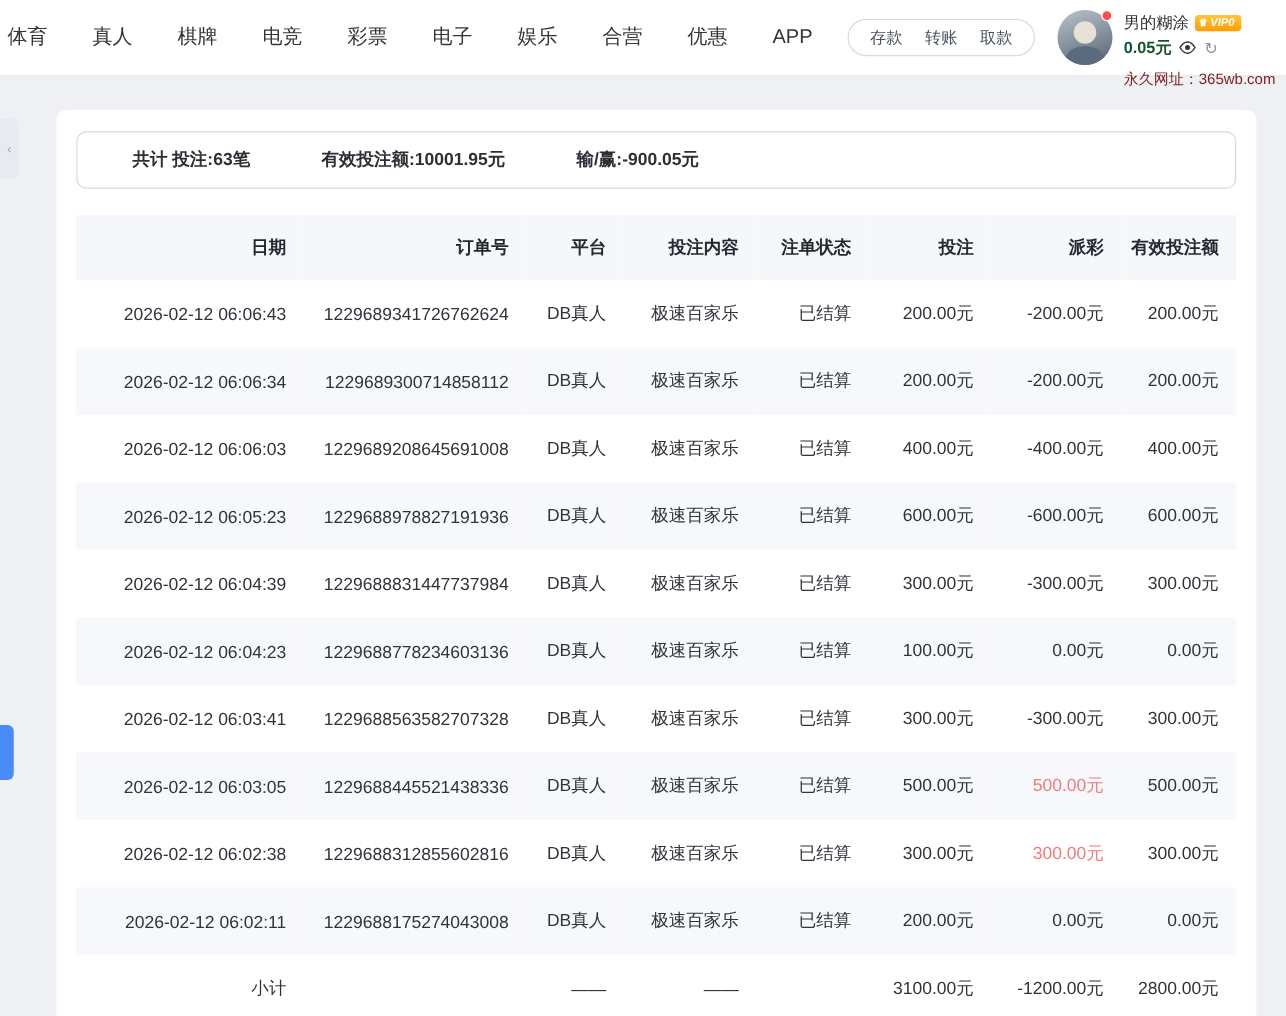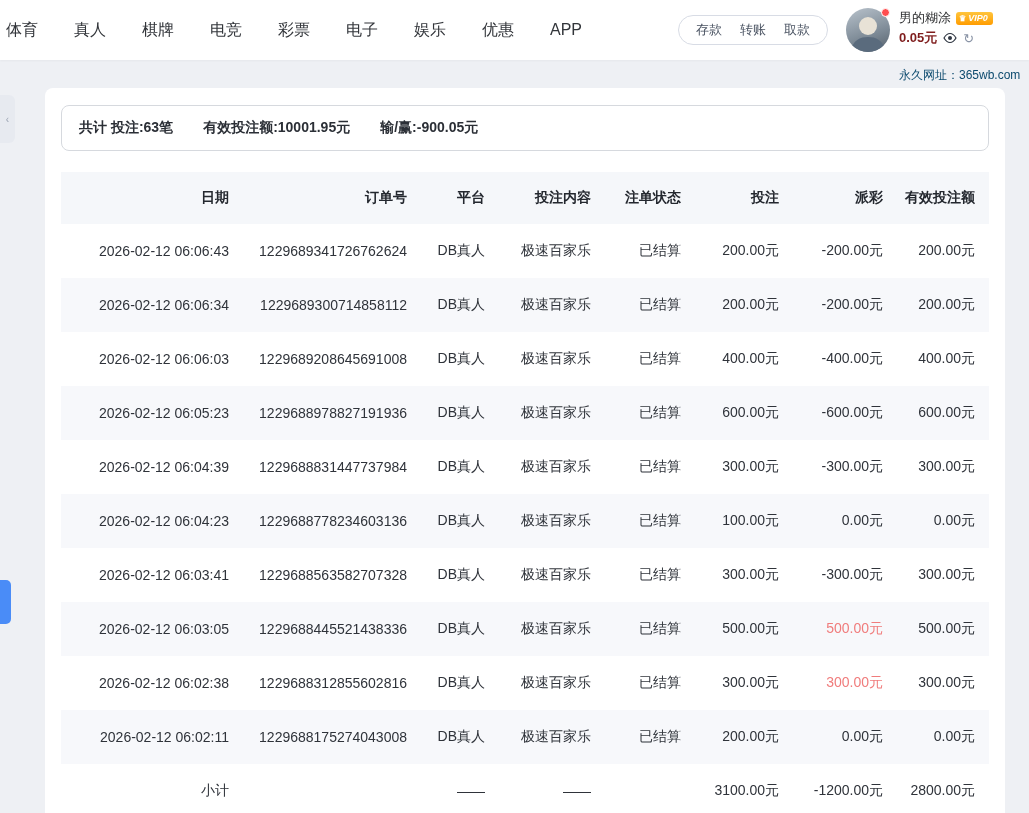--- a/index.html
+++ b/index.html
@@ -51,26 +51,26 @@
   .user-line1 { display:flex; align-items:center; gap:5px; margin-top:1px; }
   .user-name { font-size:13px; color:#303133; white-space:nowrap; }
   .vip-badge {
     display:inline-flex; align-items:center; gap:2px;
     background:linear-gradient(180deg,#ffc53d,#ff9c00);
     color:#fff; font-size:9px; font-weight:bold; font-style:italic;
     border-radius:3px; padding:1px 5px 1px 3px; line-height:11px;
   }
   .vip-crown { font-size:8px; font-style:normal; }
   .user-line2 { display:flex; align-items:center; gap:6px; margin-top:2px; }
-  .user-balance { font-size:13px; font-weight:bold; color:#7f1d1d; }
+  .user-balance { font-size:13px; font-weight:bold; color:#14532d; }
   .eye-icon { display:inline-flex; cursor:pointer; }
   .refresh-icon {
     font-size:13px; color:#8a94a6; cursor:pointer; line-height:13px;
   }
-  .user-url { font-size:12px; color:#0c4a6e; margin-top:20px; white-space:nowrap; }
+  .user-url { font-size:12px; color:#7f1d1d; margin-top:8px; white-space:nowrap; }
 
   
   .side-tab-top {
     position:absolute; left:0; top:95px; width:15px; height:48px;
     background:#e7eaf0; border-radius:0 6px 6px 0; cursor:pointer; z-index:4;
     display:flex; align-items:center; justify-content:center;
     color:#9aa3b2; font-size:10px;
   }
   .side-tab-bottom {
     position:absolute; left:0; top:580px; width:11px; height:44px;
@@ -81,21 +81,21 @@
   .card {
     position:absolute; left:45px; top:88px; width:960px; height:725px;
     background:#ffffff; border-radius:8px 8px 0 0; overflow:hidden;
   }
   .summary-box {
     margin:17px 16px 0 16px; height:46px;
     border:1px solid #d6d9de; border-radius:8px;
     display:flex; align-items:center; padding:0 17px; gap:30px;
     font-size:14px; font-weight:600; color:#2b2f36;
   }
-  .summary-item { white-space:nowrap; }
+  .summary-item { white-space:nowrap;margin-left:27px; }
 
   
   table.records {
     margin:21px 16px 0 16px; width:928px;
     border-collapse:collapse; table-layout:fixed;
     font-size:14px; color:#2f333a;
   }
   table.records th {
     background:#f5f7fa; height:52px;
     font-weight:bold; text-align:right; padding-right:14px;
@@ -112,20 +112,21 @@
 
 <div class="topbar">
   <div class="nav">
       <span class="nav-item">体育</span>
       <span class="nav-item">真人</span>
       <span class="nav-item">棋牌</span>
       <span class="nav-item">电竞</span>
       <span class="nav-item">彩票</span>
       <span class="nav-item">电子</span>
       <span class="nav-item">娱乐</span>
+      <span class="nav-item">合营</span>
       <span class="nav-item">优惠</span>
       <span class="nav-item">APP</span>
     </div>
 
   <div class="topbar-right">
     <div class="wallet-pill">
         <span class="wallet-btn">存款</span>
         <span class="wallet-btn">转账</span>
         <span class="wallet-btn">取款</span>
       </div>

